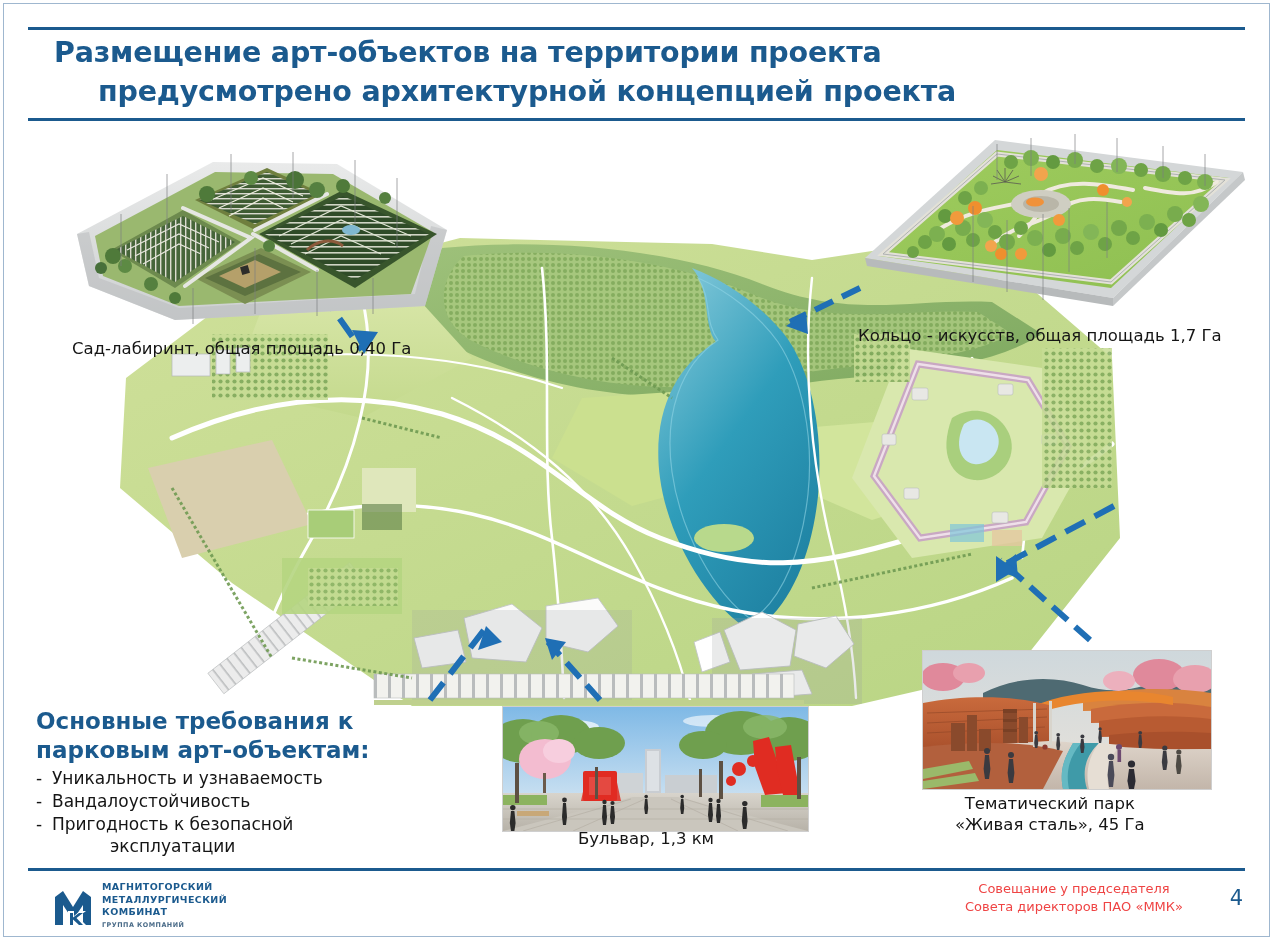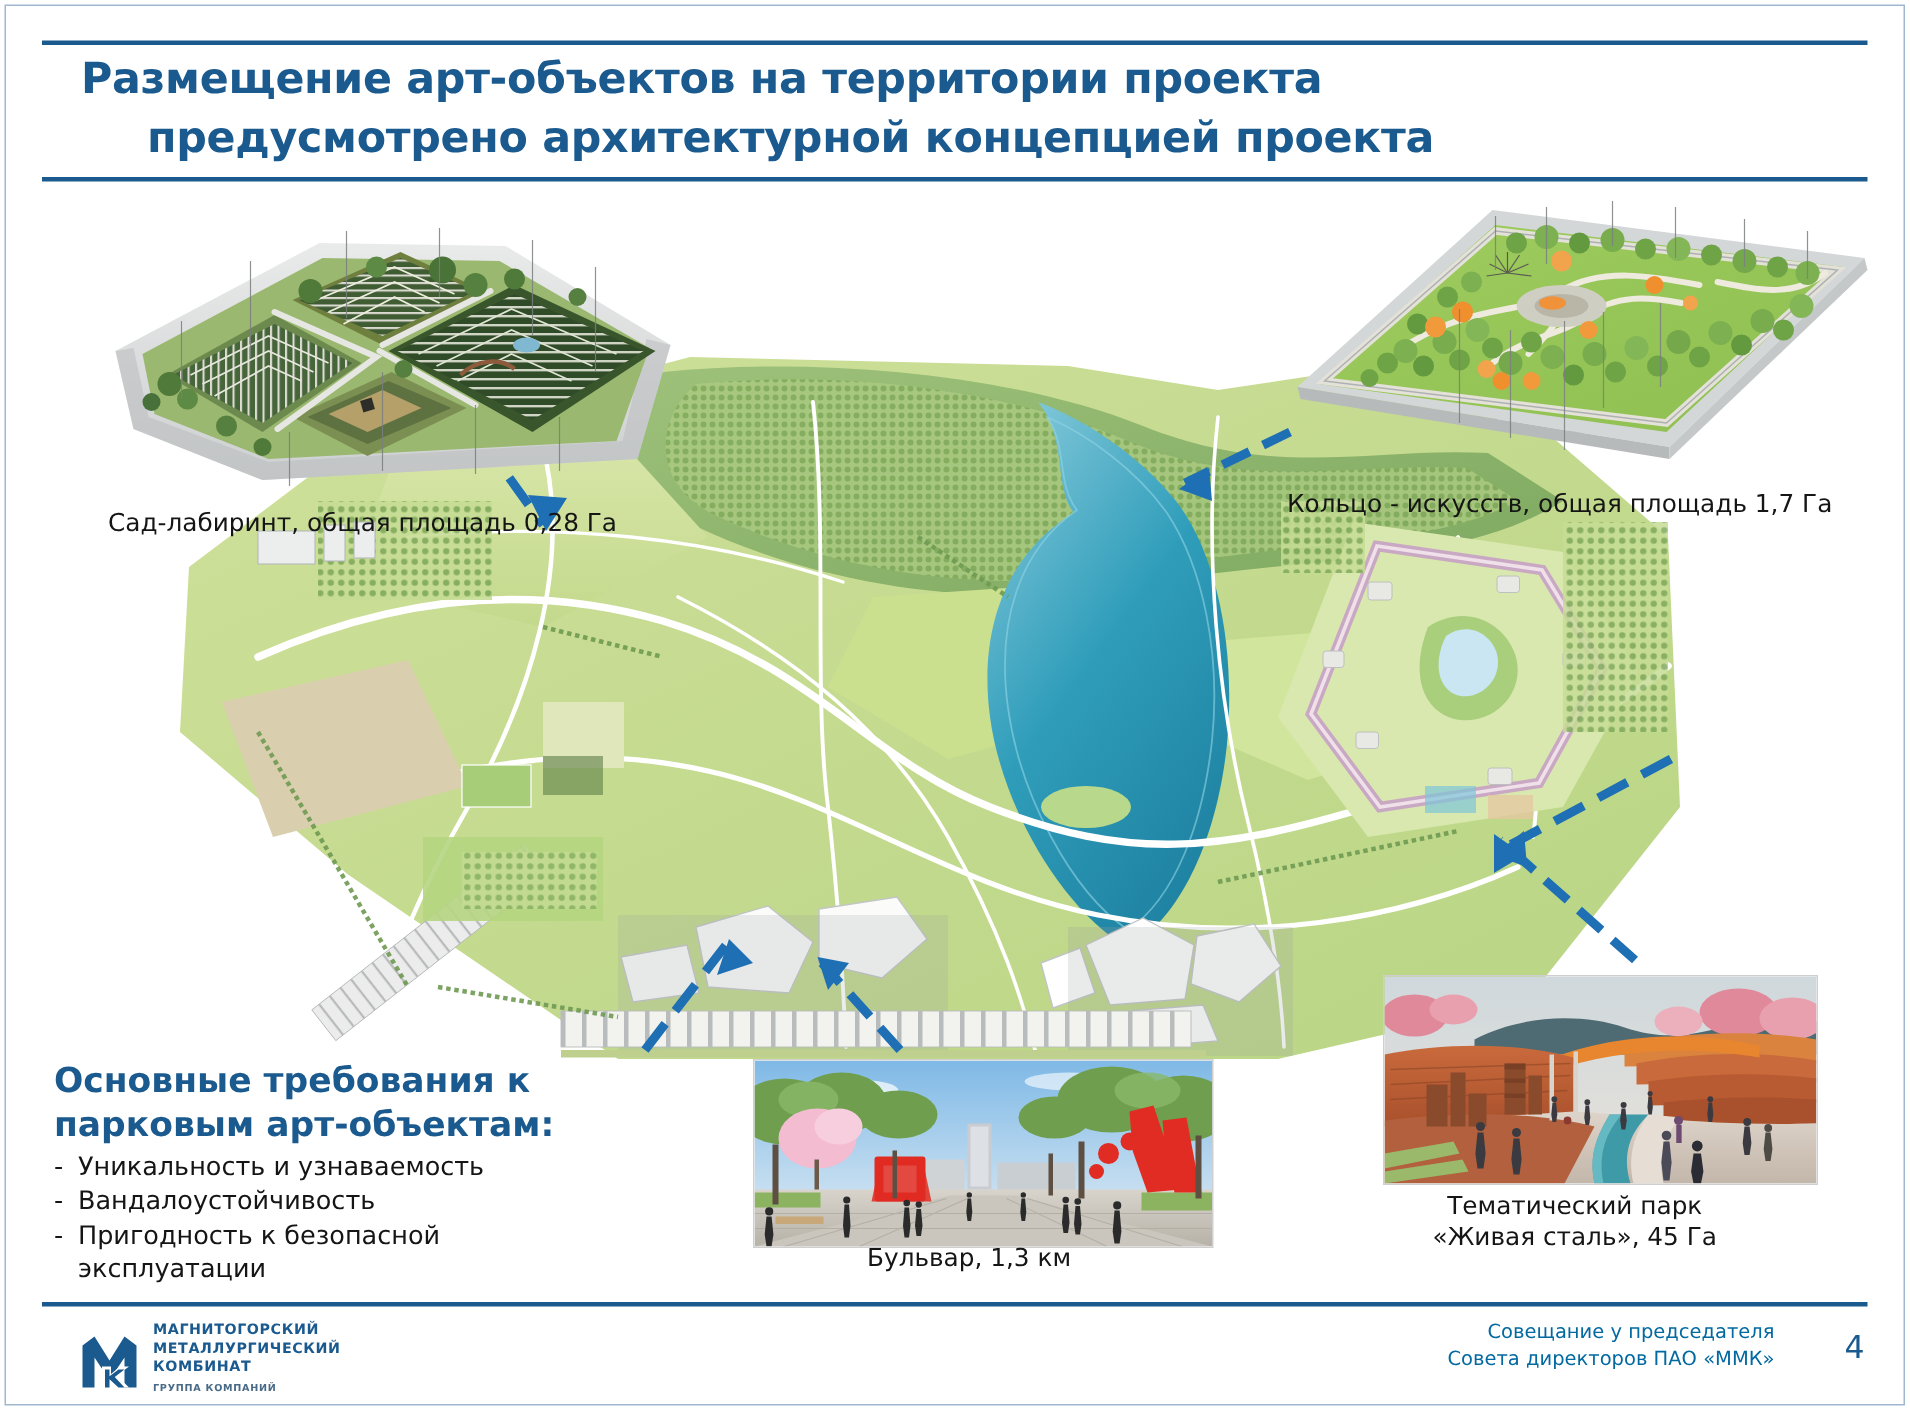--- a/index.html
+++ b/index.html
@@ -19,39 +19,39 @@
          color:#1b5a8e;letter-spacing:-0.2px;}
   .title .l2{display:block;margin-left:44px;}
 
   
   .footer-rule{position:absolute;left:28px;right:28px;top:868px;height:2.5px;background:#1b5a8e;}
   .logo-wrap{position:absolute;left:52px;top:878px;display:flex;align-items:flex-end;gap:8px;}
   .logo-mark{width:42px;height:42px;flex:0 0 42px;}
   .logo-text{padding-top:3px;}
   .logo-line{font-size:9.5px;font-weight:bold;color:#1b5a8e;letter-spacing:0.4px;line-height:1.32;}
   .logo-sub{font-size:6.4px;font-weight:bold;color:#4a6b88;letter-spacing:0.5px;margin-top:2.5px;}
-  .footer-right{position:absolute;right:90px;top:880px;text-align:right;
-        font-size:13px;line-height:1.35;color:#0369a1;}
+  .footer-right{position:absolute;right:90px;top:880px;text-align:center;
+        font-size:13px;line-height:1.35;color:#ef4444;}
   .page-num{position:absolute;right:30px;top:886px;font-size:21px;color:#1b5a8e;}
 
   
   .caption{position:absolute;font-size:16.5px;color:#151515;line-height:1.3;white-space:pre-line;}
   .cap-maze{left:72px;top:338px;}
   .cap-ring{left:858px;top:325px;}
   .cap-boulevard{left:578px;top:828px;}
   .cap-theme{left:955px;top:793px;text-align:center;}
 
   
   .req{position:absolute;left:36px;top:707px;width:360px;}
   .req-head{font-size:23px;font-weight:bold;color:#1b5a8e;line-height:1.25;}
   .req-list{margin:2px 0 0 0;padding:0;list-style:none;}
   .req-list li{font-size:17px;color:#151515;line-height:1.3;display:flex;gap:7px;
                margin-top:1px;}
   .req-dash{flex:0 0 9px;}
-  .req-txt{white-space:pre-line;}
+  .req-txt{white-space:pre-line;text-align:center;}
 
   
   .img-box{position:absolute;overflow:hidden;}
 
   
   .maze{left:55px;top:138px;width:400px;height:195px;}
 
   
   .ring{left:845px;top:132px;width:405px;height:175px;}
 
@@ -642,21 +642,21 @@
       <path d="M1090,640 L1000,560"></path>
       <path d="M600,700 L548,642"></path>
     </g>
     <g fill="#1f6fb5">
       <polygon points="786,326 806,312 808,334"></polygon>
       <polygon points="996,556 1016,570 996,582"></polygon>
       <polygon points="545,638 566,642 552,660"></polygon>
     </g>
   </svg>
 
-  <div class="caption cap-maze">Сад-лабиринт, общая площадь 0,28 Га</div>
+  <div class="caption cap-maze">Сад-лабиринт, общая площадь 0,40 Га</div>
   <div class="caption cap-ring">Кольцо - искусств, общая площадь 1,7 Га</div>
   <div class="caption cap-boulevard">Бульвар, 1,3 км</div>
   <div class="caption cap-theme">Тематический парк
 «Живая сталь», 45 Га</div>
 
   <div class="req">
     <div class="req-head">Основные требования
 к парковым арт-объектам:</div>
     <ul class="req-list">
       <li>

